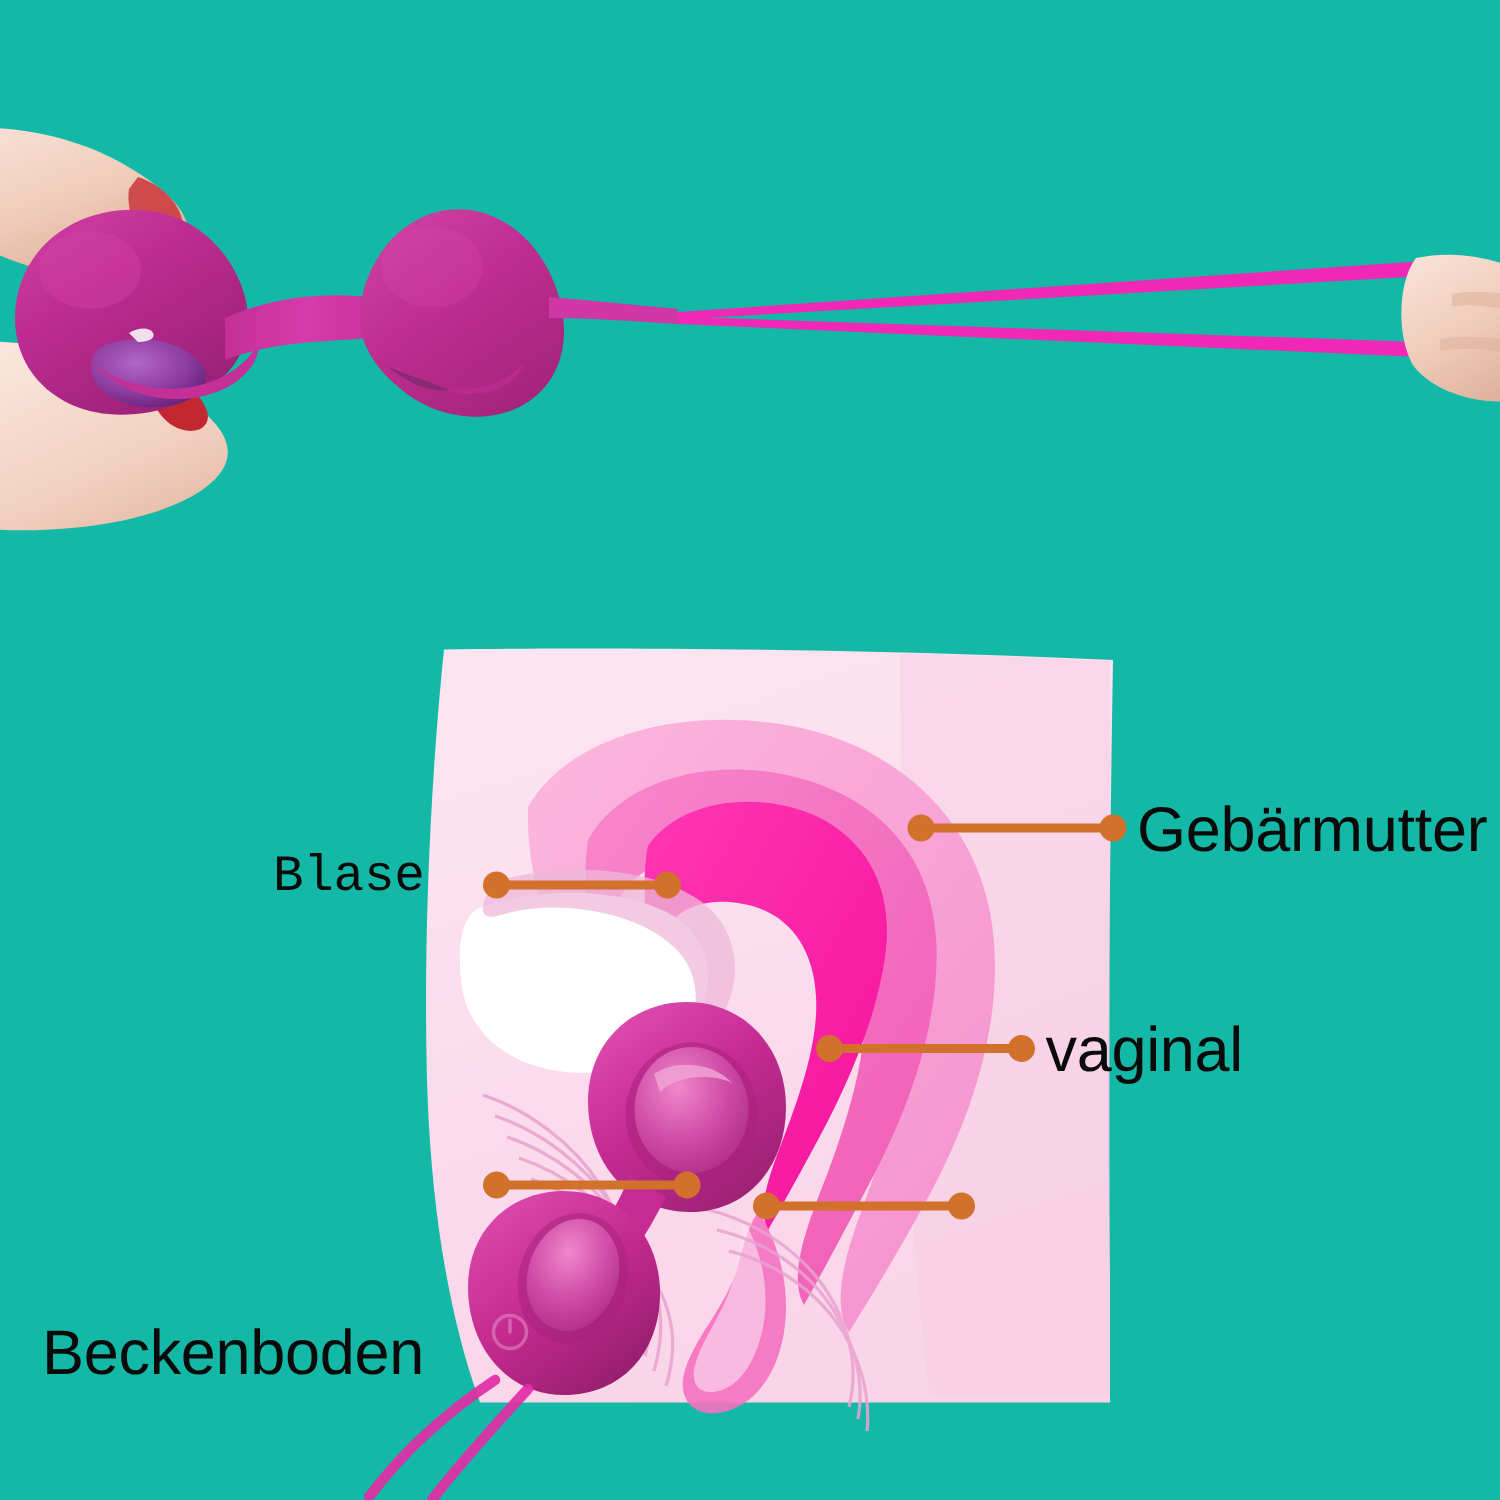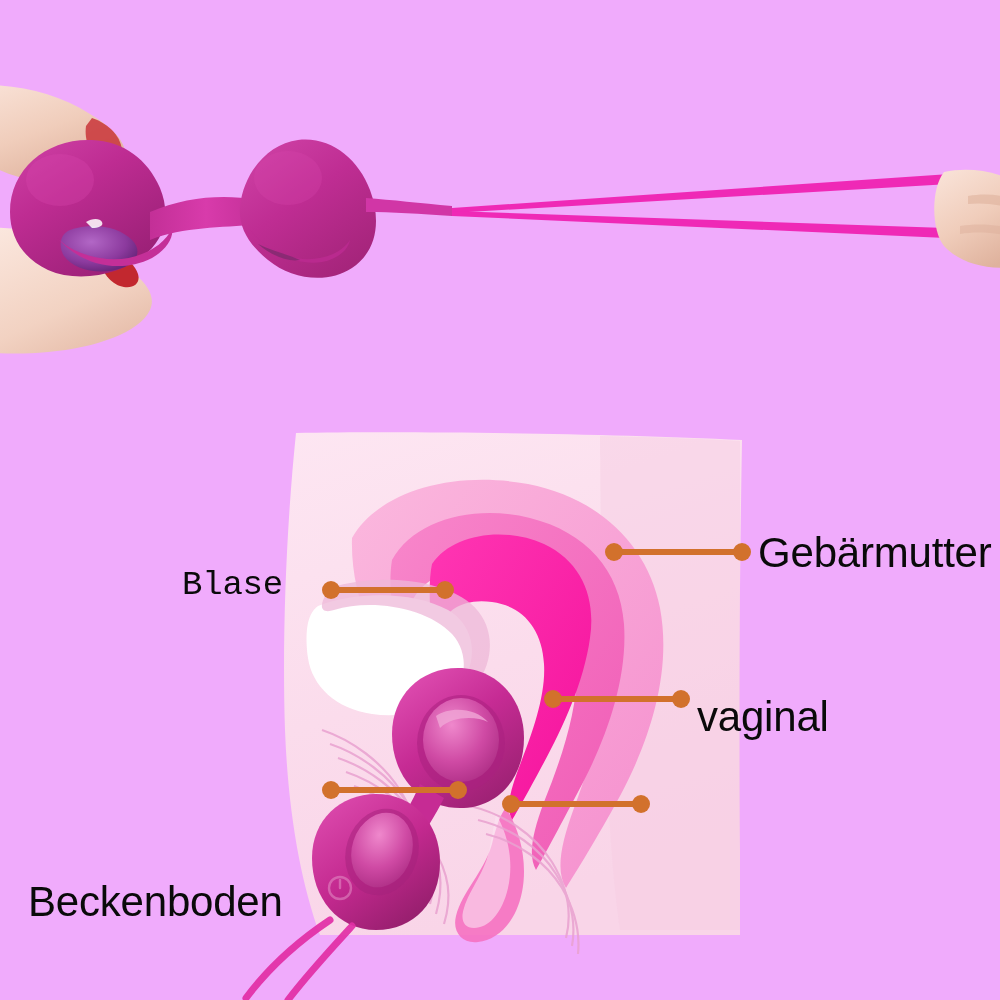--- a/index.html
+++ b/index.html
@@ -12,21 +12,21 @@
     width: 1000px;
     height: 1000px;
     font-family: "Liberation Sans", sans-serif;
     overflow: hidden;
     position: relative;
   }
   #stage {
     position: relative;
     width: 1000px;
     height: 1000px;
-    background: #f0abfc;
+    background: #14b8a6;
   }
   .panel {
     position: absolute;
     left: 0;
     width: 1000px;
   }
   #photo-panel { top: 0; height: 410px; }
   #diagram-panel { top: 410px; height: 590px; }
   svg.layer {
     position: absolute;
@@ -39,21 +39,21 @@
     position: absolute;
     color: #0a0a0a;
     font-family: "Liberation Sans", sans-serif;
     font-weight: 400;
     white-space: pre;
     line-height: 1.05;
     letter-spacing: -0.2px;
   }
   #label-gebaermutter { left: 758px; top: 531px; font-size: 42px; }
   #label-blase        { left: 182px; top: 568px; font-size: 34px; font-family: Liberation Mono, monospace; }
-  #label-vaginal      { left: 697px; top: 678px; font-size: 42px; margin-top: 17px; }
+  #label-vaginal      { left: 697px; top: 678px; font-size: 42px; }
   #label-harnroehre   { left: 664px; top: 782px; font-size: 42px; }
   #label-beckenboden  { left: 28px;  top: 774px; font-size: 42px; line-height: 1.22; }
 </style>
 </head>
 <body>
 
 <div id="stage">
 
   <div class="panel" id="photo-panel">
     <svg class="layer" viewBox="0 0 1000 410" preserveAspectRatio="none">

